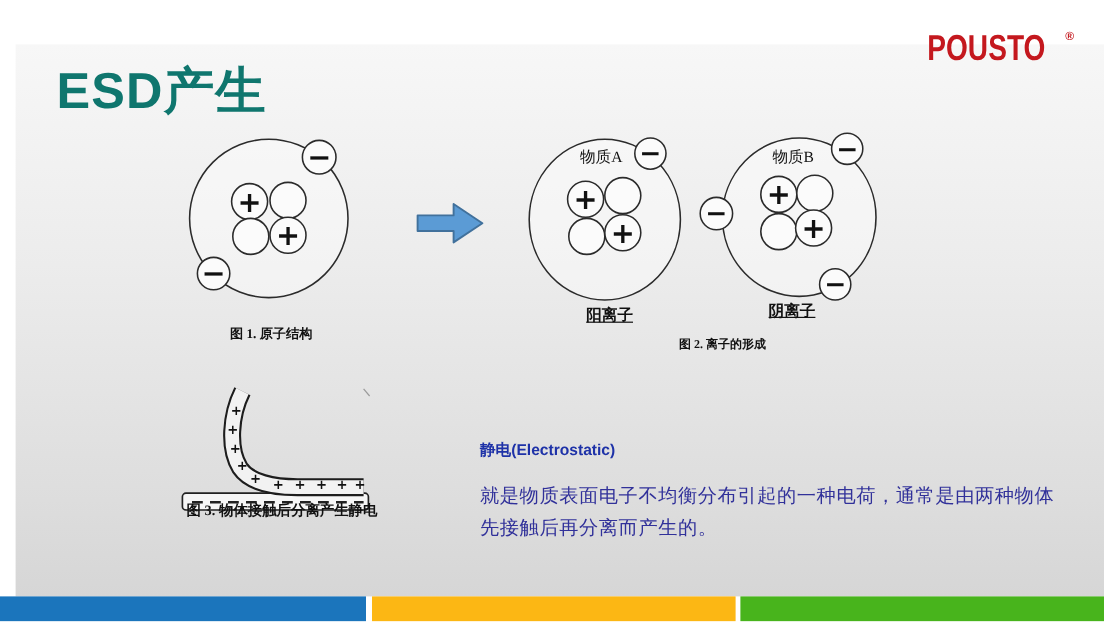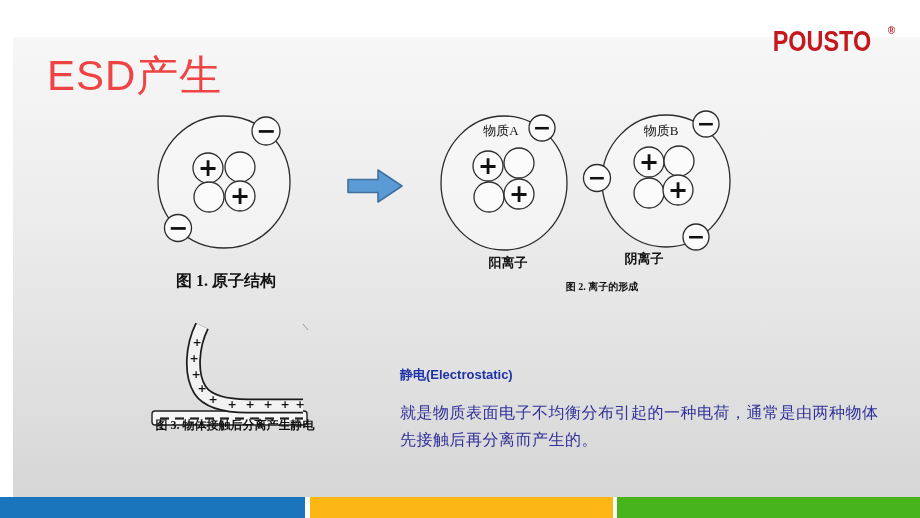--- a/index.html
+++ b/index.html
@@ -1,37 +1,37 @@
 <!DOCTYPE html>
 <html><head>
 <meta charset="utf-8">
 <style>
   html,body{margin:0;padding:0;background:#ffffff;}
   #stage{position:relative;width:920px;height:518px;background:#ffffff;overflow:hidden;
          font-family:"Liberation Sans", sans-serif;}
   
   .panel{position:absolute;left:13px;top:37px;width:907px;height:460px;
          background:linear-gradient(180deg,#f7f7f7 0%,#ececec 40%,#dedede 80%,#d6d6d6 100%);}
-  .slide-title{position:absolute;left:47px;top:48px;font-size:42px;font-weight:400;
-               color:#ef4444;letter-spacing:1px;}
+  .slide-title{position:absolute;left:47px;top:48px;font-size:42px;font-weight:700;
+               color:#0f766e;letter-spacing:1px;}
   .logo{position:absolute;top:24px;right:25px;display:flex;align-items:flex-start;color:#c4181e;gap:16px;}
   .logo .word{font-size:30px;font-weight:800;letter-spacing:0;transform:scaleX(.78);
               transform-origin:right center;font-family:"Liberation Sans",sans-serif;}
   .logo .reg{font-size:10px;font-weight:700;margin-top:1px;}
   svg text.sym{font-family:"DejaVu Sans",sans-serif;font-weight:900;fill:#111;}
   svg text.lbl{font-family:"Liberation Serif",serif;fill:#111;}
   .cap{position:absolute;text-align:center;font-family:"Liberation Serif",serif;
        font-weight:700;color:#111;}
-  .cap1{left:126px;top:271px;width:200px;font-size:16px;}
+  .cap1{left:126px;top:271px;width:200px;font-size:11px;}
   .cap2{left:502px;top:280px;width:200px;font-size:10px;}
   .cap3{left:135px;top:417px;width:200px;font-size:12px;}
   .ion-label{position:absolute;text-align:center;font-family:"Liberation Serif",serif;
-             font-weight:700;color:#111;font-size:13px;}
+             font-weight:700;color:#111;font-size:13px;text-decoration:underline;}
   .ion-a{left:458px;top:254px;width:100px;}
-  .ion-b{left:594px;top:250px;width:100px;}
+  .ion-b{left:610px;top:250px;width:100px;}
   .def-head{position:absolute;left:400px;top:366px;font-size:13px;font-weight:700;color:#1e32a8;}
   .def-line{position:absolute;left:400px;font-size:16px;color:#31319a;letter-spacing:.5px;}
   .def-l1{top:403px;}
   .def-l2{top:430px;}
   .footer-bar{position:absolute;top:497px;height:21px;}
   .f-blue{left:0;width:305px;background:#1b75bc;}
   .f-yellow{left:310px;width:303px;background:#fcb714;}
   .f-green{left:617px;width:303px;background:#48b41c;}
   .abs{position:absolute;}
 </style>

